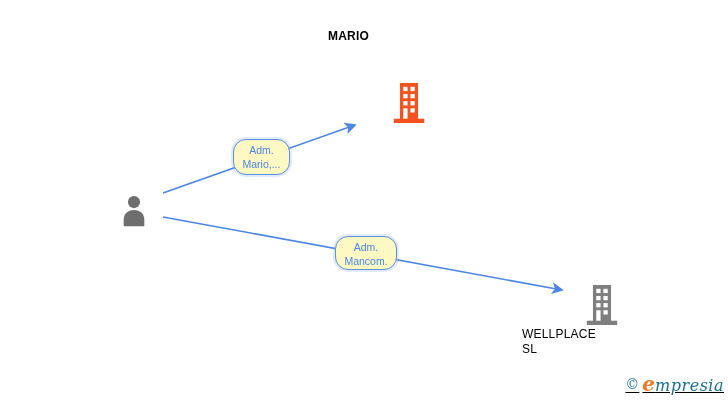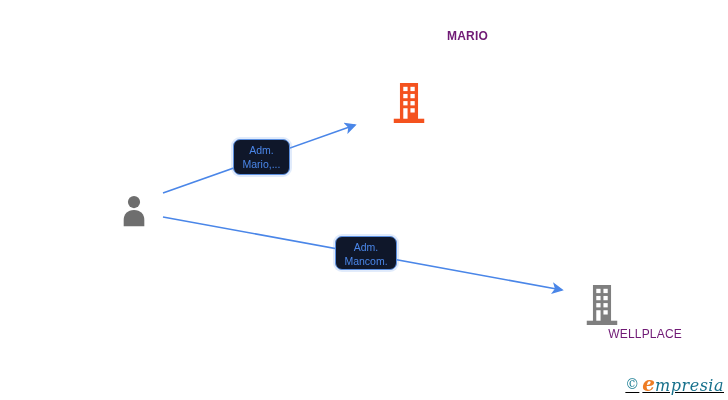--- a/index.html
+++ b/index.html
@@ -12,41 +12,41 @@
     font-family: "Liberation Sans", "DejaVu Sans", sans-serif;
   }
   .abs { position: absolute; }
 
   
   #edges-svg { position: absolute; left: 0; top: 0; width: 728px; height: 400px; }
   .edge-line { stroke: #4a86e8; stroke-width: 1.6; fill: none; }
 
   
   .node-label {
-    color: #701a75;
-    text-align: right;
+    color: #000000;
+    text-align: left;
     font-size: 12px;
     line-height: 15px;
     letter-spacing: 0.2px;
     white-space: nowrap;
   }
   .node-label.bold { font-weight: bold; line-height: 16px; }
 
   
   .icon-orange { color: #f4521e; }
   .icon-gray   { color: #7f7f7f; }
   .icon-person { color: #6e6e6e; }
 
   
   .edge-label {
     position: absolute;
     box-sizing: border-box;
-    background: #0f172a;
+    background: #fef9c3;
     border: 1.5px solid #5b8fe0;
-    border-radius: 7px;
+    border-radius: 13px;
     box-shadow: 0 0 0 2px rgba(120,165,235,0.22);
     color: #4a86e8;
     font-size: 10.5px;
     line-height: 14px;
     text-align: center;
     padding-top: 3px;
   }
 
   
   .watermark {
@@ -108,20 +108,21 @@
 
   <svg class="abs icon-person" style="left:119px; top:194px;" width="30" height="33" viewBox="0 0 32 34">
     <use href="#sym-person"></use>
   </svg>
 
   <svg class="abs icon-gray" style="left:585px; top:285px;" width="34" height="40" viewBox="0 0 34 42">
     <use href="#sym-building"></use>
   </svg>
   <div class="abs node-label" style="left:522px; top:327px; width:160px;">
     <div>WELLPLACE</div>
+    <div>SL</div>
   </div>
 
   <div class="edge-label" style="left:233px; top:139px; width:57px; height:36px;">
     <div>Adm.</div>
     <div>Mario,...</div>
   </div>
   <div class="edge-label" style="left:335px; top:236px; width:62px; height:34px;">
     <div>Adm.</div>
     <div>Mancom.</div>
   </div>

